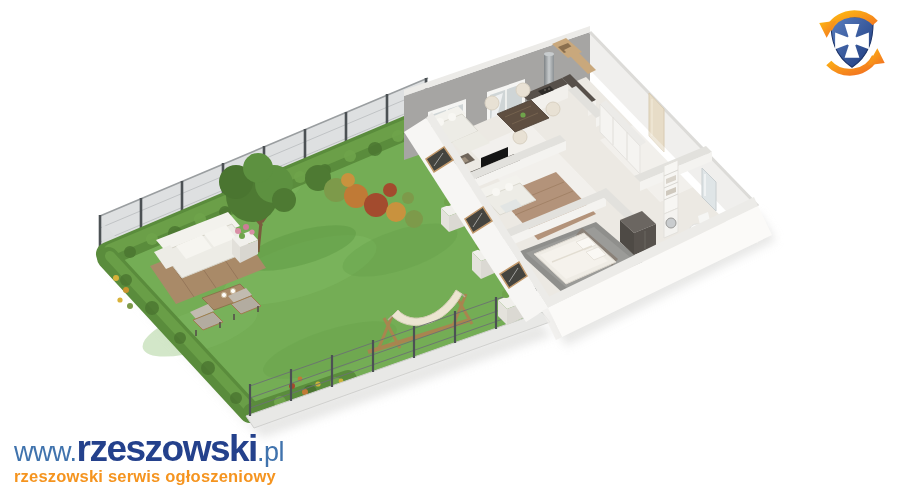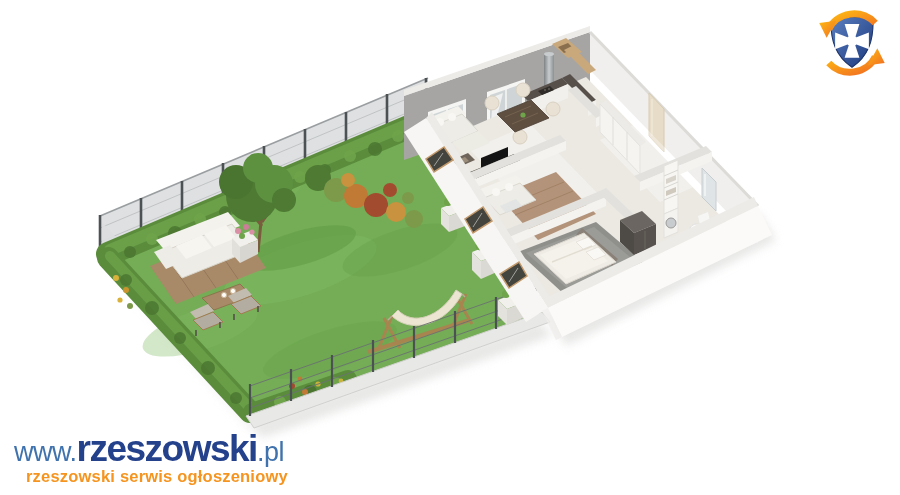--- a/index.html
+++ b/index.html
@@ -33,21 +33,21 @@
   .f-sofa{fill:var(--sofa-white)} .f-sofahi{fill:var(--sofa-hi)} .f-cush{fill:var(--cushion)} .f-chair{fill:var(--chair-cream)}
   .f-bed{fill:var(--bed-linen)} .f-hb{fill:var(--headboard)} .f-ward{fill:var(--wardrobe-dark)} .f-table{fill:var(--table-wood)}
   .f-deck{fill:var(--deck-wood)} .f-canvas{fill:var(--hammock-canvas)} .f-planter{fill:var(--planter-white)}
   .f-glass{fill:var(--glass)} .f-dglass{fill:var(--door-glass)} .f-shadow{fill:var(--shadow)}
   .s-post{stroke:var(--fence-post)} .s-hwood{stroke:var(--hammock-wood)}
   
   .watermark{position:absolute;left:14px;top:430px;line-height:1;}
   .wm-line1{display:flex;align-items:baseline;white-space:nowrap;}
   .wm-www,.wm-tld{font-size:27px;color:var(--logo-blue);font-weight:400;letter-spacing:-0.5px;}
   .wm-name{font-size:37px;color:var(--logo-blue-dark);font-weight:700;letter-spacing:-1.5px;}
-  .wm-tagline{margin-top:1px;font-size:16.5px;font-weight:700;color:var(--logo-orange);letter-spacing:0.2px;white-space:nowrap;margin-left:12px;}
+  .wm-tagline{margin-top:1px;font-size:16.5px;font-weight:700;color:var(--logo-orange);letter-spacing:0.2px;white-space:nowrap;}
   .emblem{position:absolute;right:10px;top:5px;}
 </style>
 </head>
 <body>
 
 <div class="stage">
 
   <svg width="900" height="495" viewBox="0 0 900 495">
     <defs>
       <filter id="blur6" x="-30%" y="-30%" width="160%" height="160%">

